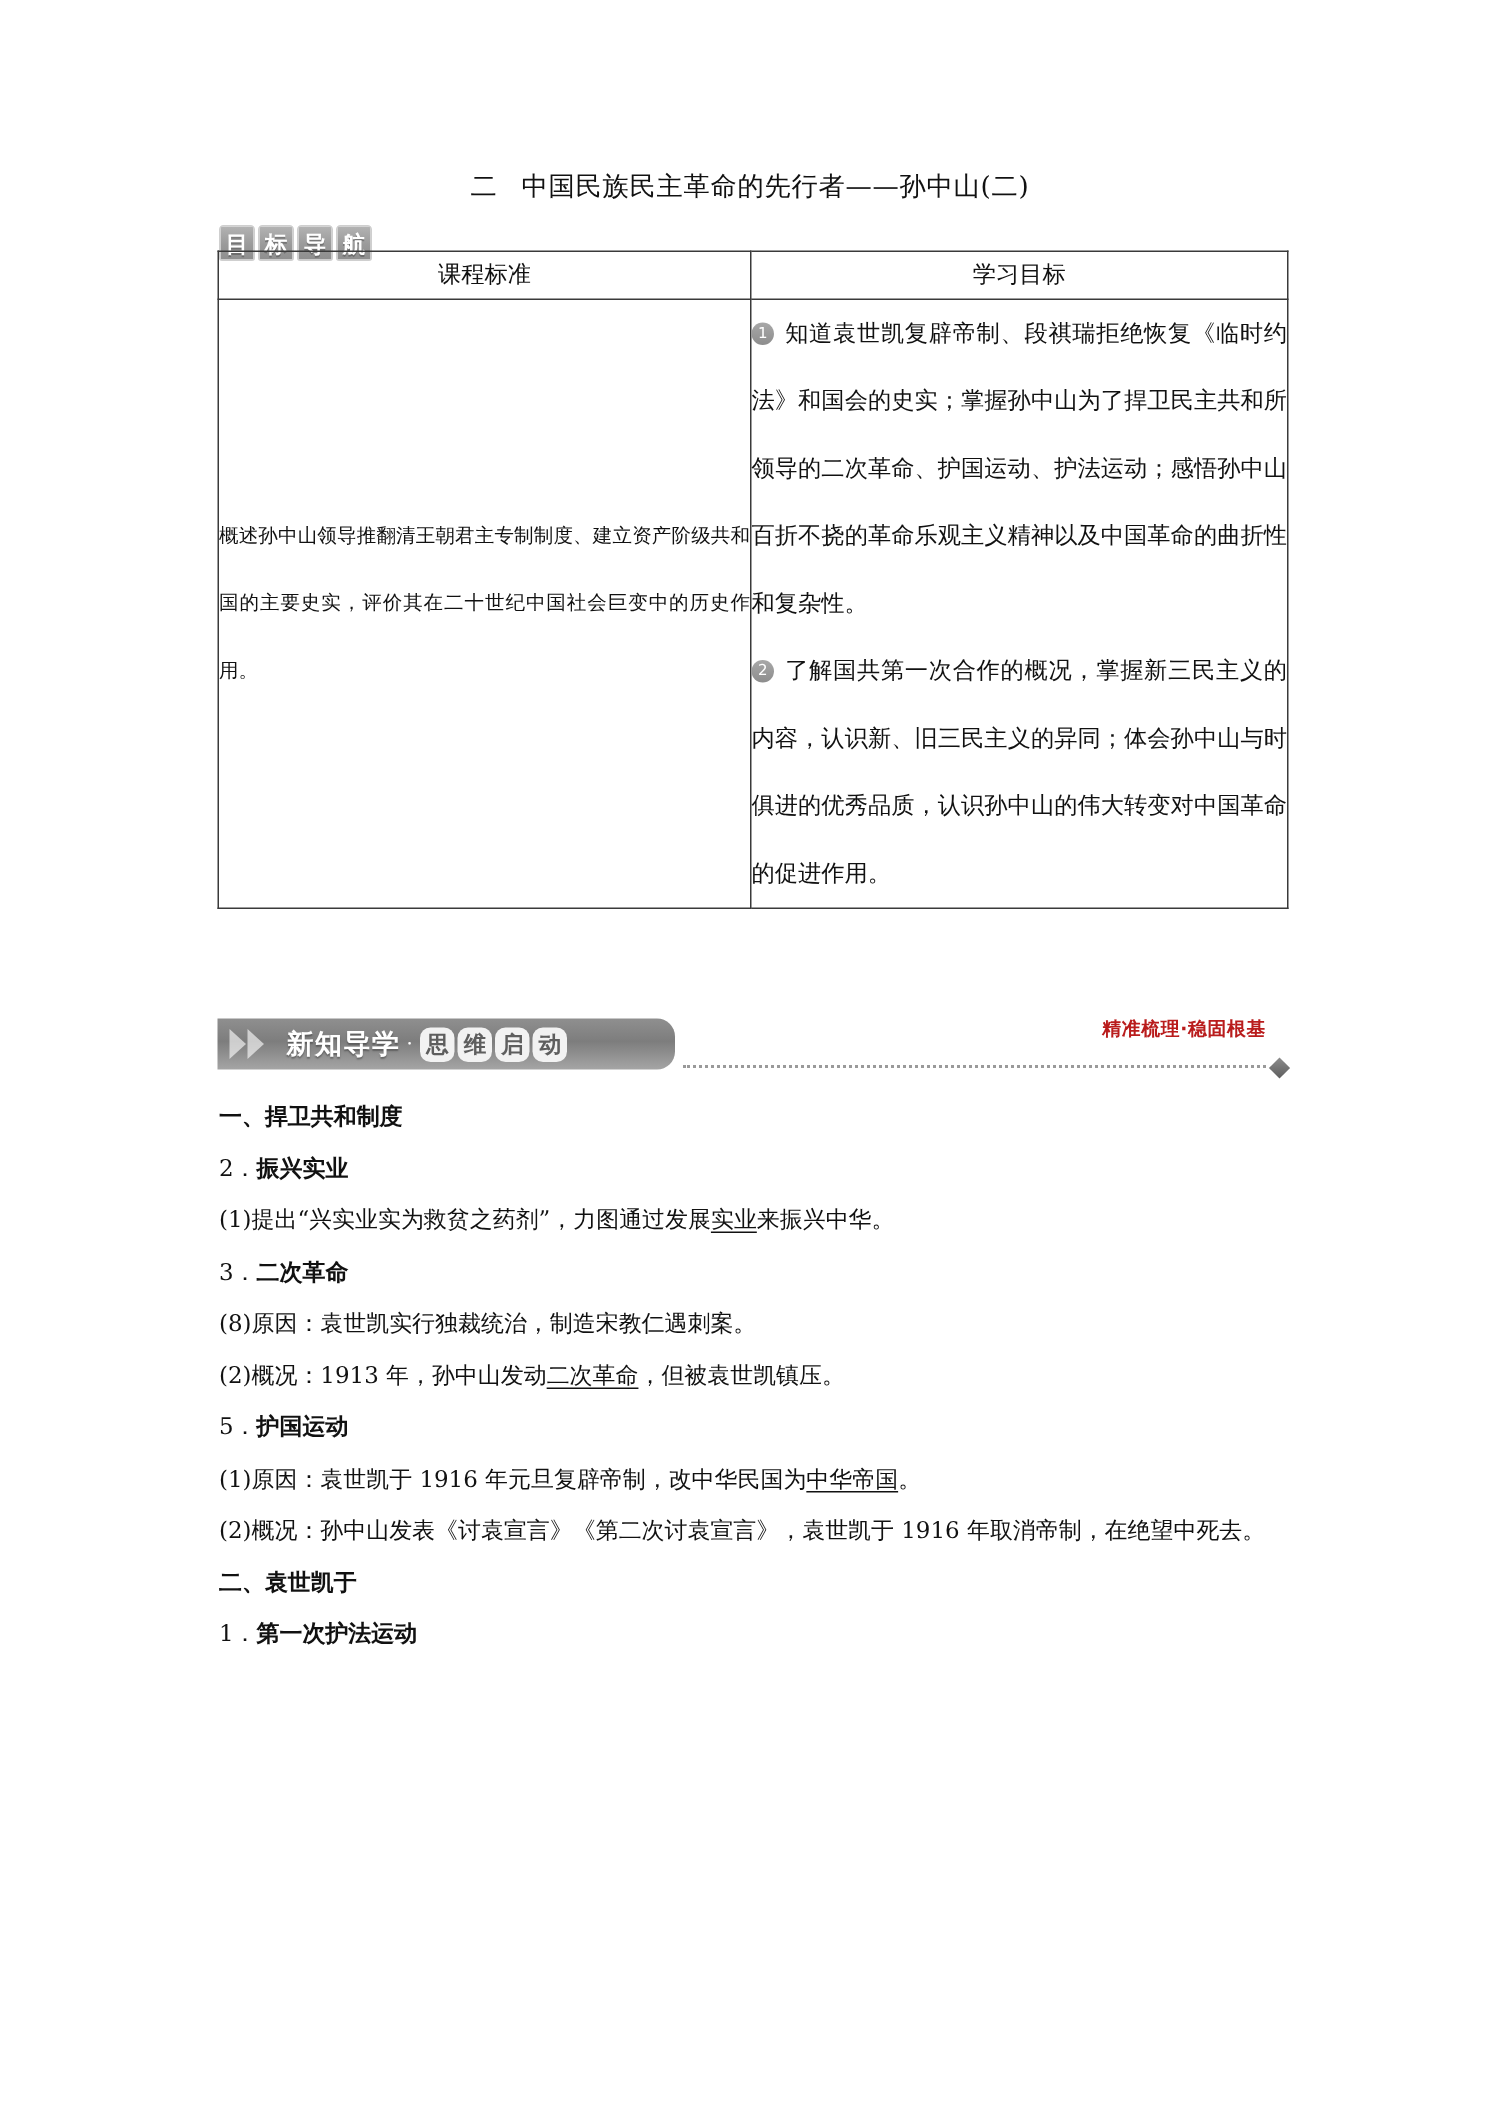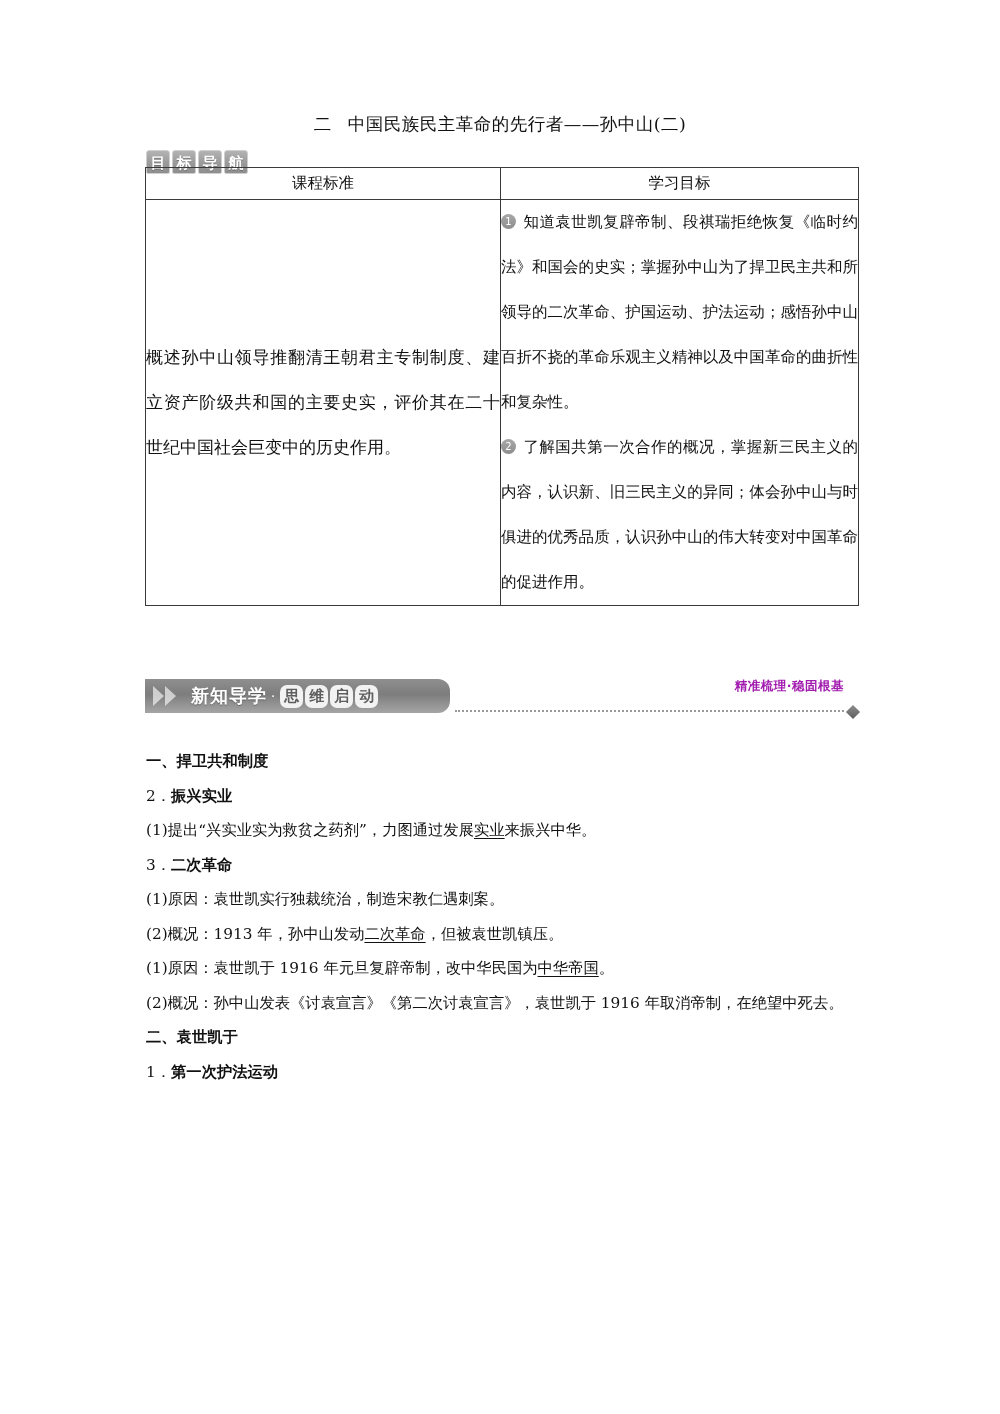--- a/index.html
+++ b/index.html
@@ -85,21 +85,21 @@
     text-align: center;
     font-size: 15.5px;
     font-weight: normal;
     font-family: "DejaVu Sans", "Liberation Sans", sans-serif;
     color: #111;
   }
 
   .td-left {
     padding: 12px 24px 12px 22px;
     font-family: "DejaVu Sans", "Liberation Sans", sans-serif;
-    font-size: 17px;
+    font-size: 13px;
     line-height: 45px;
     color: #111;
     text-align: justify;
     text-justify: inter-ideograph;
   }
 
   .td-right {
     padding: 16px 14px 14px 12px;
     font-family: "DejaVu Sans", "Liberation Sans", sans-serif;
     font-size: 15.5px;
@@ -202,21 +202,21 @@
     font-weight: bold;
   }
 
   .banner-right {
     position: absolute;
     right: 14px;
     top: -1px;
     font-family: "DejaVu Sans", "Liberation Sans", sans-serif;
     font-size: 12.5px;
     font-weight: bold;
-    color: #a21caf;
+    color: #b91c1c;
     letter-spacing: 0.5px;
   }
   .dotted-rule {
     position: absolute;
     left: 310px;
     right: 14px;
     bottom: 1px;
     border-bottom: 2px dotted #9a9a9a;
   }
   .rule-diamond {
@@ -226,21 +226,21 @@
     width: 10px;
     height: 10px;
     background: linear-gradient(135deg, #8d8d8d, #5d5d5d);
     transform: rotate(45deg);
   }
 
   
   .body-block {
     position: absolute;
     left: 146px;
-    top: 744px;
+    top: 727px;
     width: 714px;
   }
   .ln {
     font-family: "DejaVu Serif", "Liberation Serif", serif;
     font-size: 15.3px;
     line-height: 34.5px;
     color: #111;
     text-align: justify;
     text-justify: inter-ideograph;
   }
@@ -325,25 +325,26 @@
     <div class="ln head">一、捍卫共和制度</div>
 
 
     <div class="ln"><span class="numb">2．</span><span class="bold">振兴实业</span></div>
 
     <div class="ln"><span>(1)提出“兴实业实为救贫之药剂”，力图通过发展</span><span class="ul">实业</span><span>来振兴中华。</span></div>
 
 
     <div class="ln"><span class="numb">3．</span><span class="bold">二次革命</span></div>
 
-    <div class="ln">(1)原因：袁世凯实行独裁统治，制造宋教仁遇刺案。</div>
+    <div class="ln">(8)原因：袁世凯实行独裁统治，制造宋教仁遇刺案。</div>
 
     <div class="ln"><span>(2)概况：1913 年，孙中山发动</span><span class="ul">二次革命</span><span>，但被袁世凯镇压。</span></div>
 
 
+    <div class="ln"><span class="numb">5．</span><span class="bold">护国运动</span></div>
 
     <div class="ln"><span>(1)原因：袁世凯于 1916 年元旦复辟帝制，改中华民国为</span><span class="ul">中华帝国</span><span>。</span></div>
 
     <div class="ln">(2)概况：孙中山发表《讨袁宣言》《第二次讨袁宣言》，袁世凯于 1916 年取消帝制，在绝望中死去。</div>
 
     <div class="ln head">二、袁世凯于</div>
 
     <div class="ln"><span class="numb">1．</span><span class="bold">第一次护法运动</span></div>
 
   </div>

